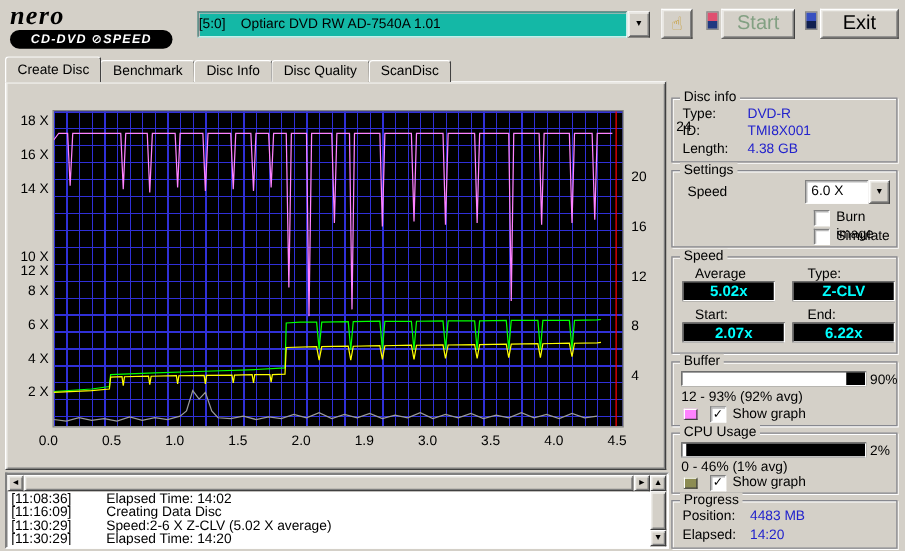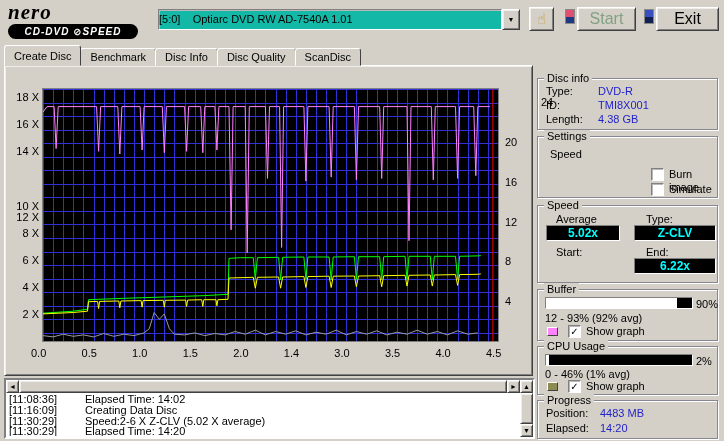--- a/index.html
+++ b/index.html
@@ -138,21 +138,21 @@
       <div class="tick r" style="left: 500px; top: 69.84px;">20</div>
       <div class="tick r" style="left: 500px; top: 109.672px;">16</div>
       <div class="tick r" style="left: 500px; top: 149.504px;">12</div>
       <div class="tick r" style="left: 500px; top: 189.336px;">8</div>
       <div class="tick r" style="left: 500px; top: 229.168px;">4</div>
       <div class="tick x" style="left: 26px; top: 281px;">0.0</div>
       <div class="tick x" style="left: 76.555px; top: 281px;">0.5</div>
       <div class="tick x" style="left: 127.11px; top: 281px;">1.0</div>
       <div class="tick x" style="left: 177.665px; top: 281px;">1.5</div>
       <div class="tick x" style="left: 228.22px; top: 281px;">2.0</div>
-      <div class="tick x" style="left: 278.775px; top: 281px;">1.4</div>
+      <div class="tick x" style="left: 278.775px; top: 281px;">1.9</div>
       <div class="tick x" style="left: 329.33px; top: 281px;">3.0</div>
       <div class="tick x" style="left: 379.885px; top: 281px;">3.5</div>
       <div class="tick x" style="left: 430.44px; top: 281px;">4.0</div>
       <div class="tick x" style="left: 480.995px; top: 281px;">4.5</div>
     </div>
 
   <div class="groupbox" style="left:537px;top:78px;width:181px;height:52px">
     <span class="legend">Disc info</span>
     <div class="info-row" style="left:8px;top:6px">
       <span class="info-label">Type:</span>
@@ -164,34 +164,39 @@
     </div>
     <div class="info-row" style="left:8px;top:34px">
       <span class="info-label">Length:</span>
       <span class="blue-val">4.38 GB</span>
     </div>
   </div>
 
   <div class="groupbox" style="left:537px;top:136px;width:181px;height:62px">
     <span class="legend">Settings</span>
     <span style="position:absolute;left:12px;top:11px">Speed</span>
+    <div style="position:absolute;left:106px;top:7px;width:68px;height:19px;display:flex">
+      <span class="field sunken" style="flex:1;padding:2px 4px">6.0 X</span>
+      <span class="drop raised" style="width:17px;display:flex;align-items:center;justify-content:center;font-size:7px">▼</span>
+    </div>
     <div class="checkbox" style="left:113px;top:31px"></div>
     <span class="cb-label" style="left:131px;top:31px">Burn image</span>
     <div class="checkbox" style="left:113px;top:46px"></div>
     <span class="cb-label" style="left:131px;top:46px">Simulate</span>
   </div>
 
   <div class="groupbox" style="left:537px;top:205px;width:181px;height:78px">
     <span class="legend">Speed</span>
     <span style="position:absolute;left:18px;top:7px">Average</span>
     <span style="position:absolute;left:108px;top:7px">Type:</span>
     <div class="lcd" style="left:8px;top:19px;width:74px;height:16px">5.02x</div>
     <div class="lcd" style="left:96px;top:19px;width:82px;height:16px">Z-CLV</div>
     <span style="position:absolute;left:18px;top:40px">Start:</span>
     <span style="position:absolute;left:108px;top:40px">End:</span>
+    <div class="lcd" style="left:8px;top:52px;width:82px;height:16px">2.07x</div>
     <div class="lcd" style="left:96px;top:52px;width:82px;height:16px">6.22x</div>
   </div>
 
   <div class="groupbox" style="left:537px;top:289px;width:181px;height:52px">
     <span class="legend">Buffer</span>
     <div class="bar" style="left:7px;top:7px;width:148px">
       <div class="fill" style="width: 90%;"></div>
     </div>
     <span style="position:absolute;left:158px;top:8px">90%</span>
     <span style="position:absolute;left:7px;top:22px">12 - 93% (92% avg)</span>

